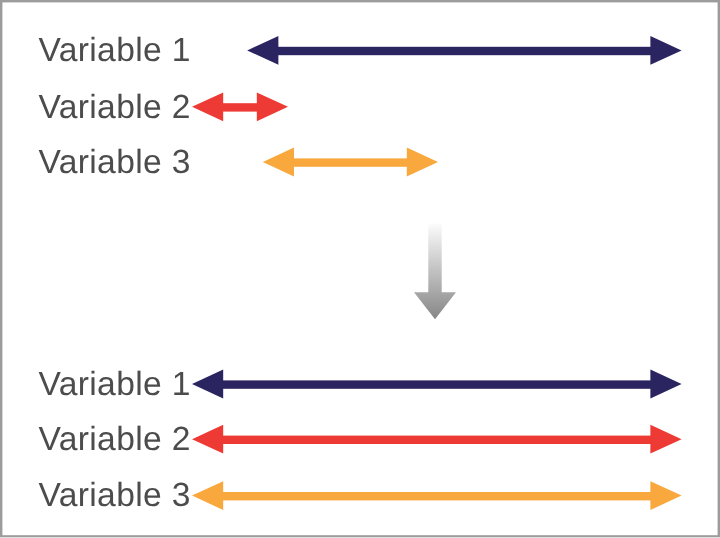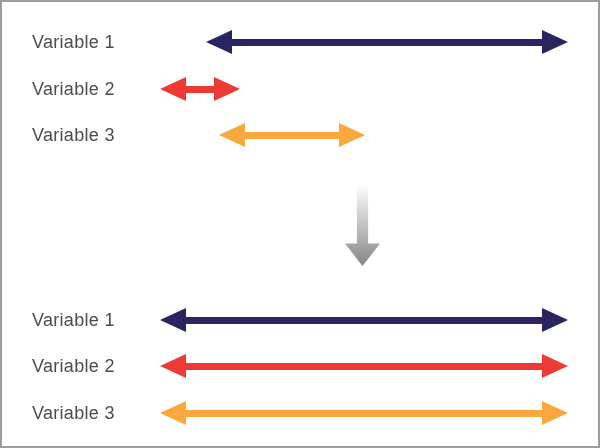--- a/index.html
+++ b/index.html
@@ -18,21 +18,21 @@
     width:600px;height:448px;
     box-sizing:border-box;
     border:2px solid var(--frame-border);
     background:var(--background);
     font-family:"Liberation Sans", sans-serif;
     overflow:hidden;
   }
   .row-label{
     position:absolute;
     left:30px;
-    font-size:18px;
+    font-size:28px;
     line-height:26px;
     color:var(--label-text);
     letter-spacing:0.3px;
     white-space:nowrap;
   }
   .dbl-arrow{
     position:absolute;
     height:24px;
   }
   .dbl-arrow .shaft{

